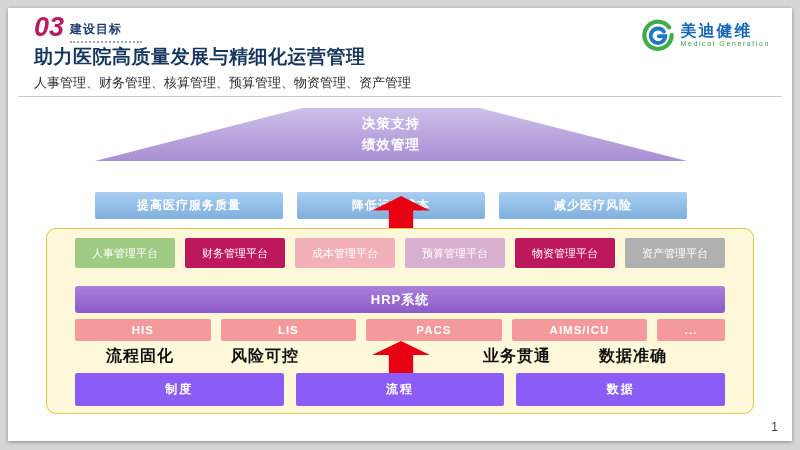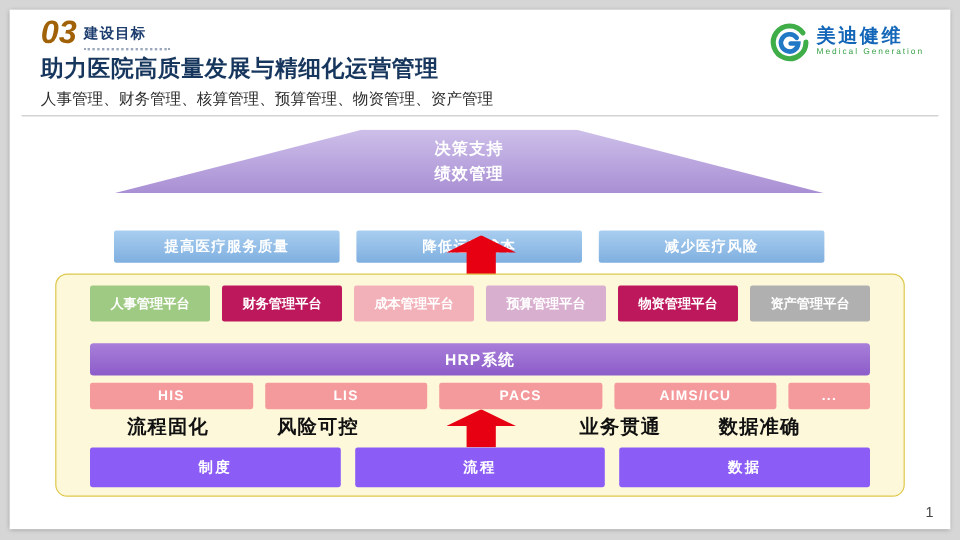--- a/index.html
+++ b/index.html
@@ -8,21 +8,21 @@
     background:#d6d6d6;
     font-family:"Liberation Sans","DejaVu Sans",sans-serif;
     position:relative; overflow:hidden;
   }
   .slide {
     position:absolute; left:8px; top:8px; width:784px; height:433px;
     background:#ffffff; box-shadow:0 1px 4px rgba(0,0,0,.35);
   }
   
   .header-left { position:absolute; left:26px; top:6px; display:flex; gap:6px; align-items:flex-start; }
-  .section-num { font-size:27px; font-weight:bold; font-style:italic; color:#a16207; line-height:1; }
+  .section-num { font-size:27px; font-weight:bold; font-style:italic; color:#be185d; line-height:1; }
   .label-wrap { padding-top:5px; }
   .section-label { font-size:12px; font-weight:bold; color:#1d3d6e; letter-spacing:1px; }
   .section-dots { width:72px; margin-top:3px; border-bottom:2px dotted #9aa7bd; }
   .logo { position:absolute; right:22px; top:10px; display:flex; gap:6px; align-items:center; }
   .logo svg { width:34px; height:34px; }
   .logo-text { display:flex; flex-direction:column; line-height:1.1; }
   .logo-name { font-size:16px; font-weight:bold; color:#1467b8; letter-spacing:2px; }
   .logo-tagline { font-size:7px; color:#3aa24a; letter-spacing:1.6px; }
   .page-title { position:absolute; left:26px; top:36px; font-size:19px; font-weight:bold; color:#17365d; letter-spacing:0.5px; }
   .page-subtitle { position:absolute; left:26px; top:66px; font-size:13px; color:#2b2b2b; }
@@ -49,21 +49,21 @@
     clip-path:polygon(50% 0, 100% 44%, 71% 44%, 71% 100%, 29% 100%, 29% 44%, 0 44%);
   }
   .arrow1 { position:absolute; left:364px; top:188px; width:58px; height:33px; }
 
   .platform-container {
     position:absolute; left:38px; top:220px; width:708px; height:186px;
     background:#fdf8da; border:1px solid #ddc84a; border-radius:10px;
   }
   .platforms { position:absolute; left:28px; right:28px; top:9px; height:30px; display:flex; gap:10px; }
   .platform {
-    flex:1; border-radius:2px; color:#fff; font-weight:bold; font-size:11px;
+    flex:1; border-radius:2px; color:#fff; font-weight:normal; font-size:11px;
     display:flex; align-items:center; justify-content:center;text-align:right;
   }
   .hrp-bar {
     position:absolute; left:28px; right:28px; top:57px; height:27px; border-radius:3px;
     background:linear-gradient(180deg,#a87fd9 0%,#8c5cc9 100%);
     color:#fff; font-weight:bold; font-size:13px; letter-spacing:1px;
     display:flex; align-items:center; justify-content:center;
   }
   .systems { position:absolute; left:28px; right:28px; top:90px; height:22px; display:flex; gap:10px; }
   .system {

